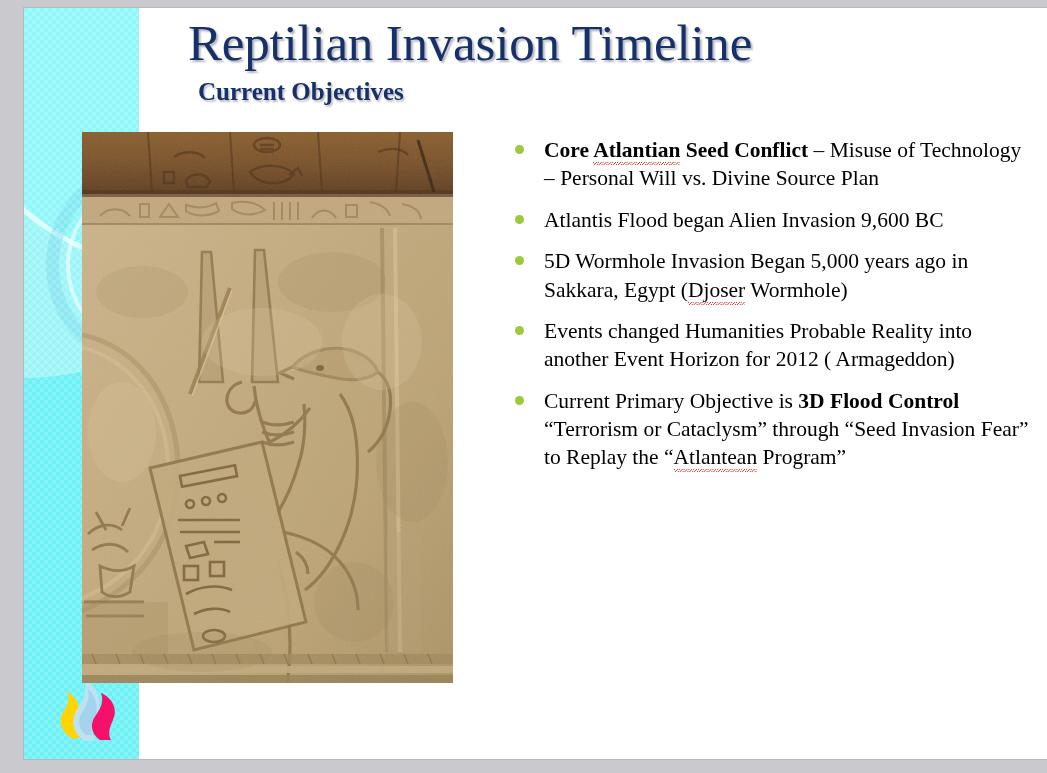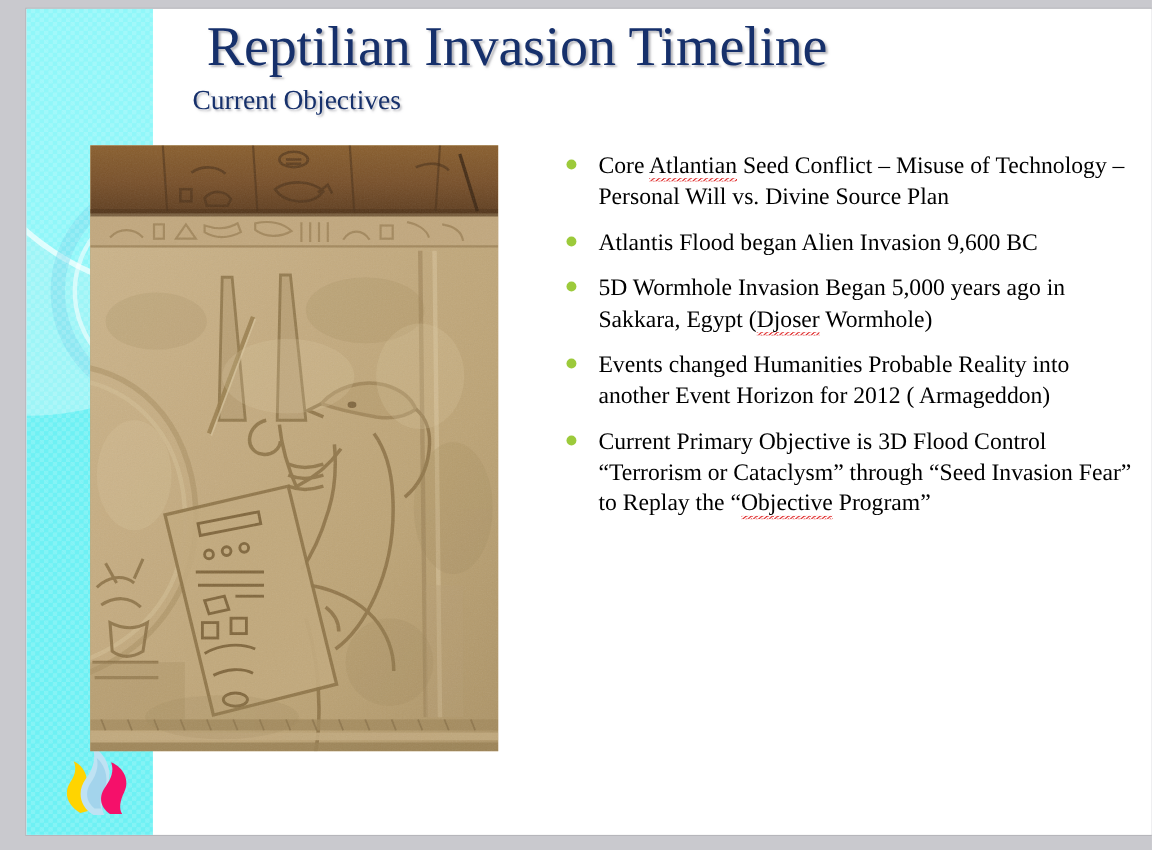--- a/index.html
+++ b/index.html
@@ -122,24 +122,24 @@
     font-size: 51px;
     line-height: 1.06;
     font-weight: normal;
     color: #16306b;
     letter-spacing: -0.2px;
     text-shadow: 2px 2px 2px rgba(120,120,130,0.55);
     font-family: "Liberation Serif", "DejaVu Serif", serif;
   }
   #subtitle {
     position: absolute;
-    left: 151px;
+    left: 174px;
     top: 70px;
     font-size: 25px;
-    font-weight: normal;
+    font-weight: bold;
     color: #16306b;
     text-shadow: 1.5px 1.5px 2px rgba(120,120,130,0.5);
     font-family: "Liberation Serif", "DejaVu Serif", serif;
   }
 
   
   #relief {
     position: absolute;
     left: 58px;
     top: 124px;
@@ -169,21 +169,21 @@
   .bullet-dot {
     position: absolute;
     left: 23px;
     top: 9px;
     width: 9px;
     height: 9px;
     border-radius: 50%;
     background: #9cca3b;
   }
   .bullet-text { display: block; }
-  .b { font-weight: normal; }
+  .b { font-weight: bold; }
   .sp {
     text-decoration: none;
     background-image:
       repeating-linear-gradient(135deg,
         #e03030 0px, #e03030 1px,
         transparent 1px, transparent 2.4px);
     background-repeat: repeat-x;
     background-size: 4.8px 3px;
     background-position: 0 100%;
     padding-bottom: 3px;
@@ -414,18 +414,18 @@
         <div class="bullet-row">
           <span class="bullet-dot" style="background: rgb(156, 202, 59);"></span>
           <span class="bullet-text"><span>5D Wormhole Invasion Began 5,000 years ago in Sakkara, Egypt (</span><span class="sp">Djoser</span><span> Wormhole)</span></span>
         </div>
         <div class="bullet-row">
           <span class="bullet-dot" style="background: rgb(156, 202, 59);"></span>
           <span class="bullet-text"><span>Events changed Humanities Probable Reality into another Event Horizon for 2012 ( Armageddon)</span></span>
         </div>
         <div class="bullet-row">
           <span class="bullet-dot" style="background: rgb(156, 202, 59);"></span>
-          <span class="bullet-text"><span>Current Primary Objective is </span><span class="b">3D Flood Control</span><span> “Terrorism or Cataclysm” through “Seed Invasion Fear” to Replay the “</span><span class="sp">Objective</span><span> Program”</span></span>
+          <span class="bullet-text"><span>Current Primary Objective is </span><span class="b">3D Flood Control</span><span> “Terrorism or Cataclysm” through “Seed Invasion Fear” to Replay the “</span><span class="sp">Atlantean</span><span> Program”</span></span>
         </div>
       </div>
 
   </div>
 </div>
 
 </body></html>

